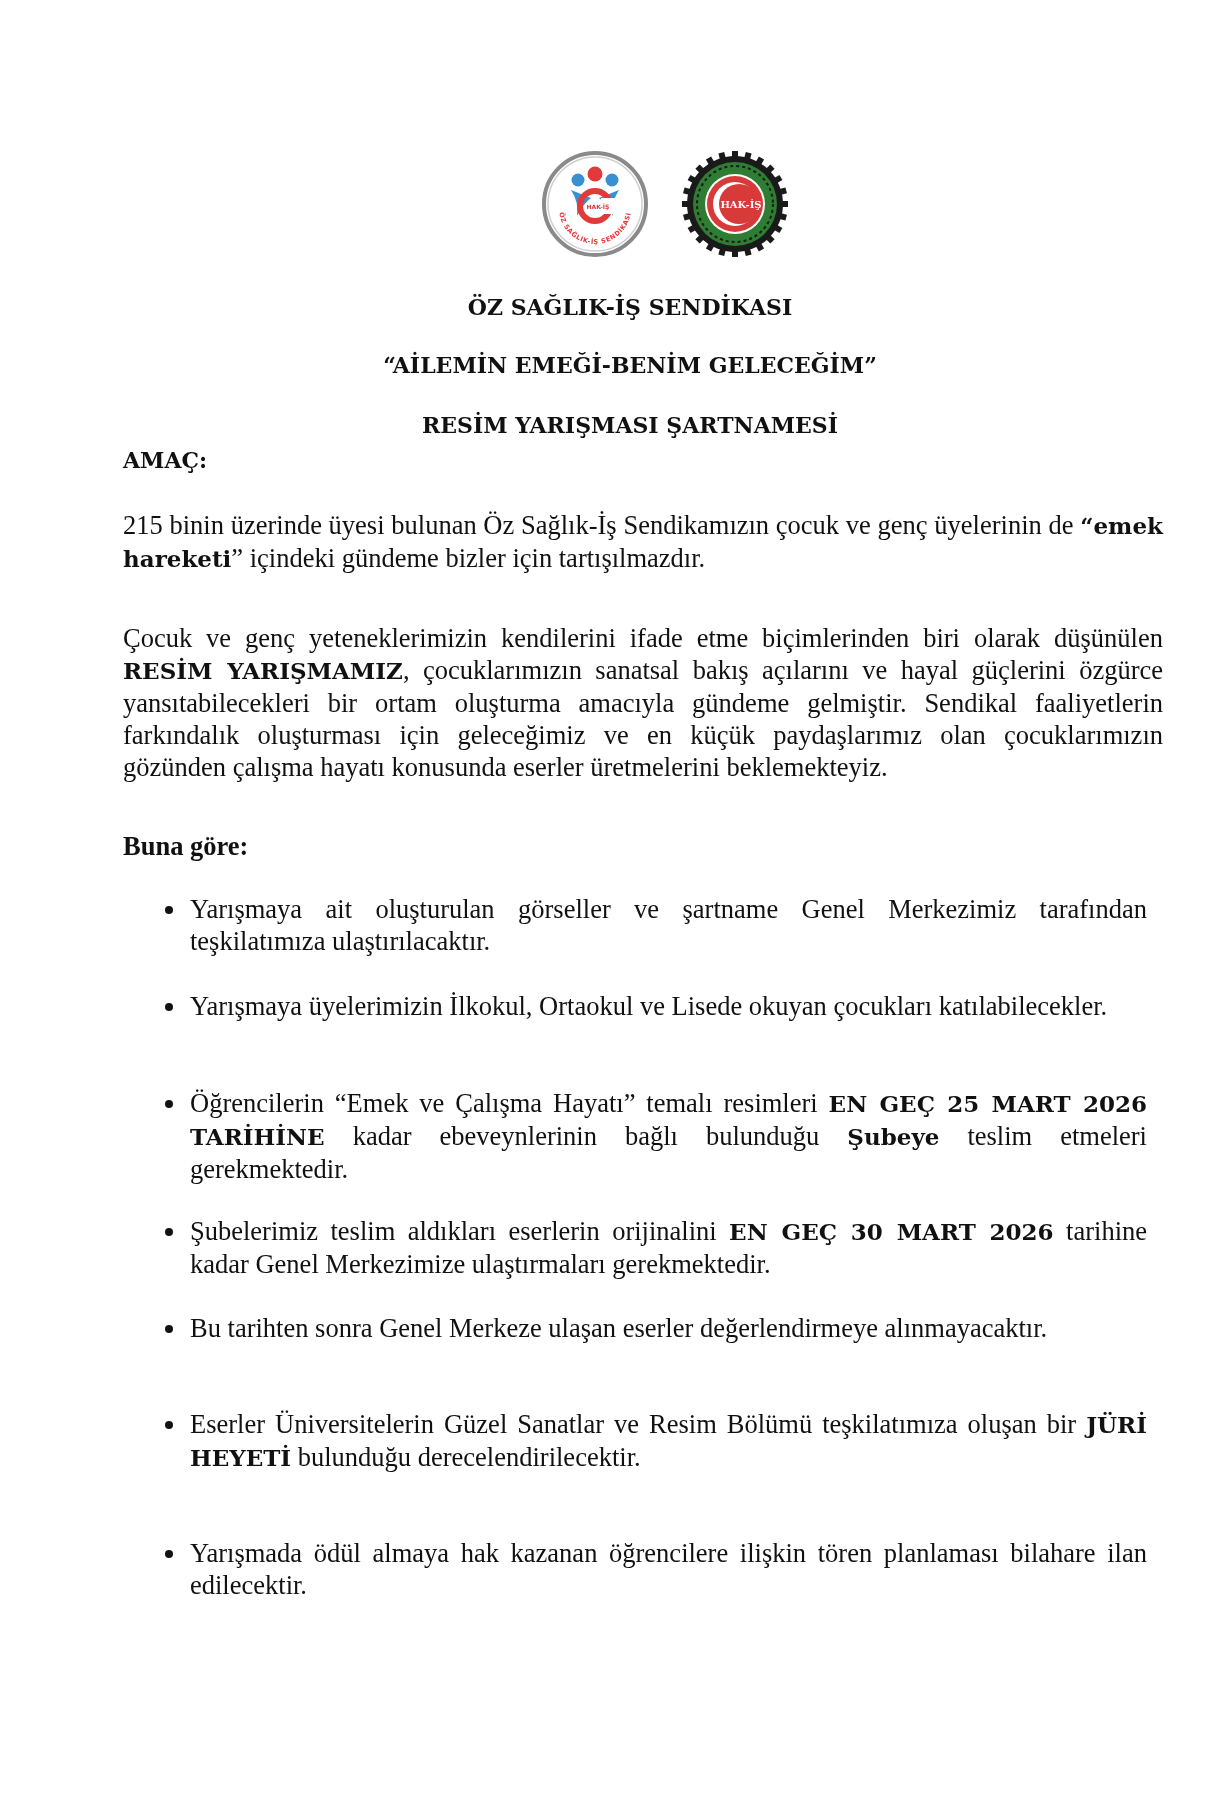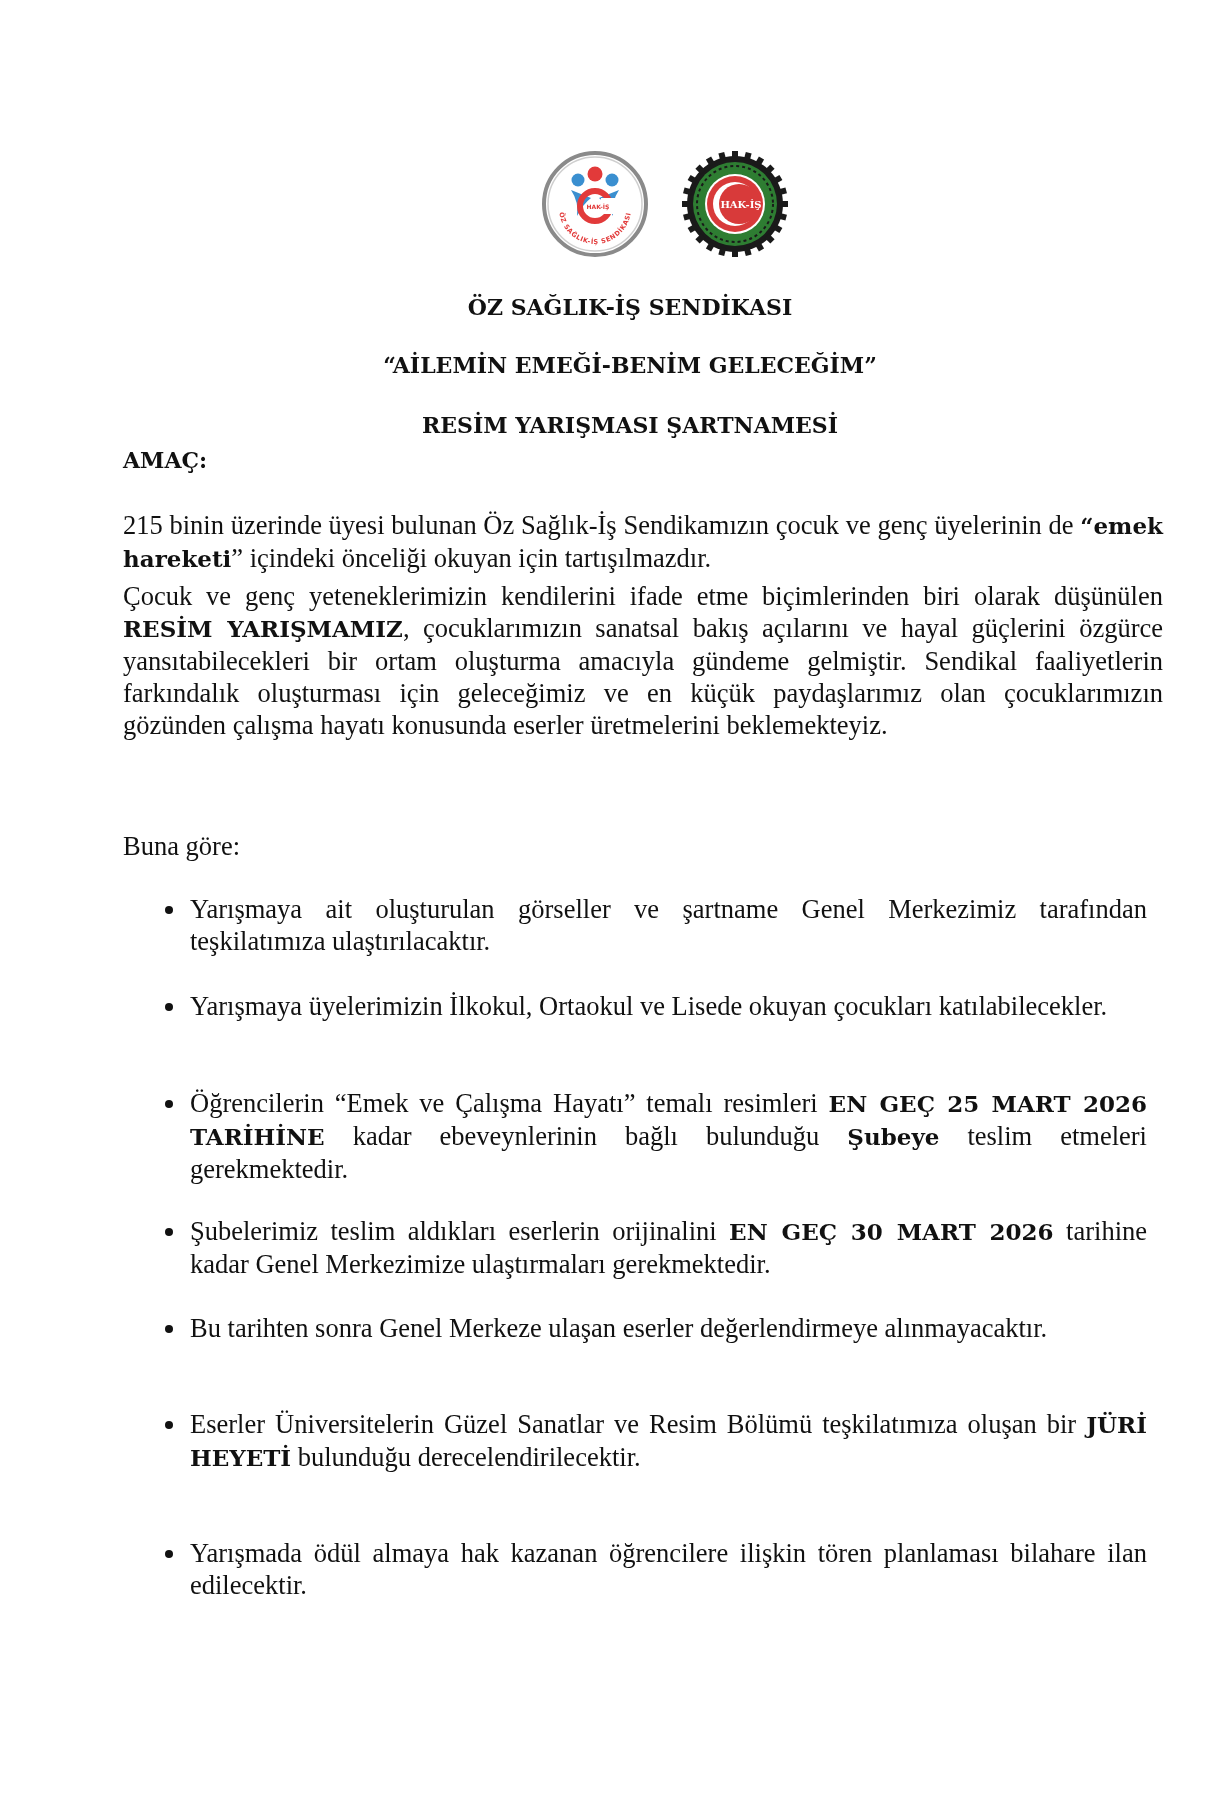--- a/index.html
+++ b/index.html
@@ -52,22 +52,22 @@
       position: absolute;
       left: 123px;
       width: 1040px;
       font-family: "Liberation Serif", serif;
       font-size: 26.5px;
       line-height: 32px;
       text-align: justify;
       text-align-last: left;
     }
     .p1 { top: 509px; }
-    .p2 { top: 580px; }
-    .p3 { top: 830px; }
+    .p2 { top: 622px; }
+    .p3 { top: 830px; font-weight: bold; }
     .para b, .bullet-text b { font-family: "DejaVu Serif", serif; font-weight: bold; font-size: 23px; }
 
     .bullets {
       position: absolute;
       left: 0; top: 0;
     }
     .bullet {
       position: absolute;
       left: 162px;
       width: 1000px;
@@ -161,21 +161,21 @@
       <text x="60" y="58" font-family="DejaVu Serif, serif" font-size="10" font-weight="bold" fill="#ffffff" text-anchor="middle">HAK-İŞ</text>
     </svg>
   </div>
 
   <div class="title t1">ÖZ SAĞLIK-İŞ SENDİKASI</div>
   <div class="title t2">“AİLEMİN EMEĞİ-BENİM GELECEĞİM”</div>
   <div class="title t3">RESİM YARIŞMASI ŞARTNAMESİ</div>
 
   <div class="amac">AMAÇ:</div>
 
-  <div class="para p1"><span>215 binin üzerinde üyesi bulunan Öz Sağlık-İş Sendikamızın çocuk ve genç üyelerinin de </span><b>“emek hareketi</b><span>” içindeki önceliği okuyan için tartışılmazdır.</span></div>
+  <div class="para p1"><span>215 binin üzerinde üyesi bulunan Öz Sağlık-İş Sendikamızın çocuk ve genç üyelerinin de </span><b>“emek hareketi</b><span>” içindeki gündeme bizler için tartışılmazdır.</span></div>
 
   <div class="para p2"><span>Çocuk ve genç yeteneklerimizin kendilerini ifade etme biçimlerinden biri olarak düşünülen </span><b>RESİM YARIŞMAMIZ</b><span>, çocuklarımızın sanatsal bakış açılarını ve hayal güçlerini özgürce yansıtabilecekleri bir ortam oluşturma amacıyla gündeme gelmiştir. Sendikal faaliyetlerin farkındalık oluşturması için geleceğimiz ve en küçük paydaşlarımız olan çocuklarımızın gözünden çalışma hayatı konusunda eserler üretmelerini beklemekteyiz.</span></div>
 
   <div class="para p3">Buna göre:</div>
 
   <div class="bullets">
     <div class="bullet b1">
       <span class="bullet-dot"></span>
       <div class="bullet-text">Yarışmaya ait oluşturulan görseller ve şartname Genel Merkezimiz tarafından teşkilatımıza ulaştırılacaktır.</div>
     </div>

